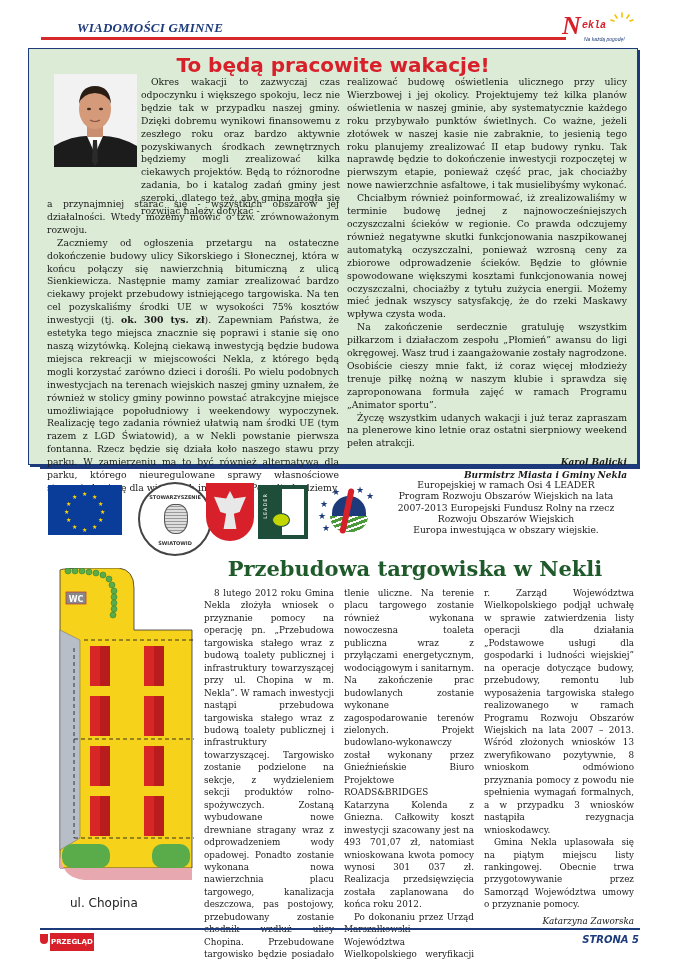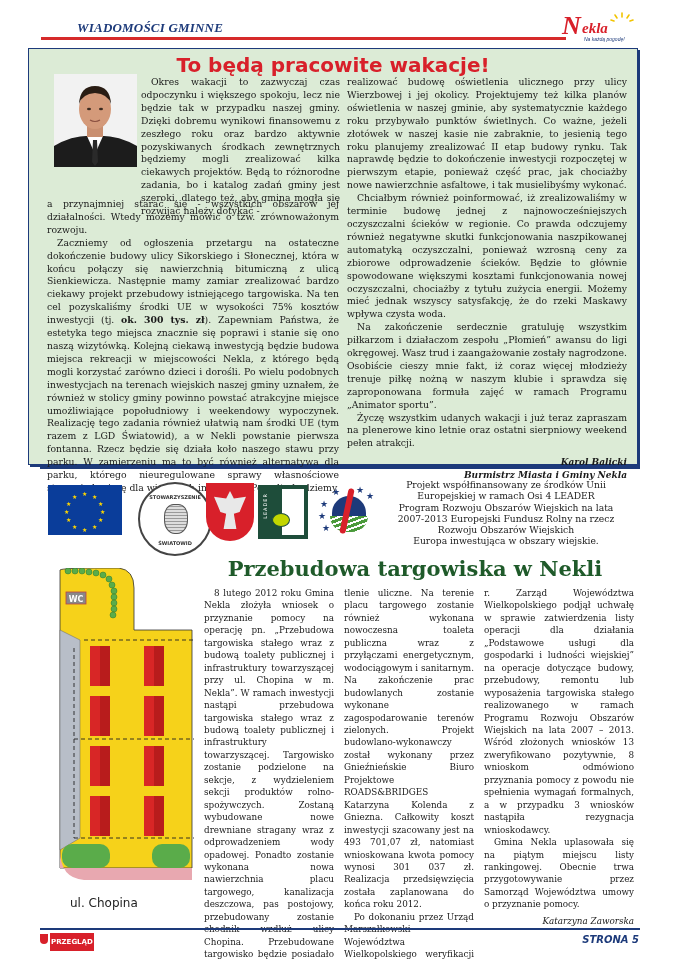--- a/index.html
+++ b/index.html
@@ -3,21 +3,21 @@
 <meta charset="utf-8">
 <style>
   html, body { margin:0; padding:0; background:#ffffff; }
   body { width:679px; height:960px; position:relative; overflow:hidden; font-family:"DejaVu Serif", "Liberation Serif", serif; color:#1a1a1a; }
 
   
   .hdr-title { position:absolute; left:41px; top:20px; font-family:"Liberation Serif", serif; font-style:italic; font-weight:bold; font-size:13px; color:#1d3a7a; letter-spacing:0.2px;margin-left:36px; }
   .hdr-line { position:absolute; left:41px; top:37px; width:525px; height:3px; background:#d62a2a; }
   .logo { position:absolute; left:562px; top:12px; width:100px; height:32px; }
   .logo .n { position:absolute; left:0; top:0; font-family:"Liberation Serif", serif; font-style:italic; font-weight:bold; font-size:26px; color:#d8202a; line-height:28px; }
-  .logo .kla { position:absolute; left:20px; top:8px; font-family:Liberation Serif, serif; font-style:italic; font-weight:bold; font-size:15px; color:#d8202a; }
+  .logo .kla { position:absolute; left:20px; top:8px; font-family:Liberation Mono, monospace; font-style:italic; font-weight:bold; font-size:10px; color:#d8202a; }
   .logo .tag { position:absolute; left:22px; top:24px; font-family:"Liberation Sans", sans-serif; font-style:italic; font-size:5px; color:#1d3a7a; }
   .logo .sun { position:absolute; left:48px; top:0px; width:24px; height:14px; }
 
   
   .gbox { position:absolute; left:28px; top:48px; width:608px; height:415px; background:#dcebd6; border:1px solid #1d3a7a; box-shadow:2px 2px 0 #1d3a7a; }
   .gbox-title { position:absolute; left:0; right:0; top:4px; text-align:center; font-family:"DejaVu Sans", sans-serif; font-weight:bold; font-size:20px; color:#d8202a; }
   .photo { position:absolute; left:25px; top:25px; width:83px; height:93px; background:#f0f0f0; overflow:hidden; }
   .col { position:absolute; font-size:9.3px; line-height:12.9px; text-align:justify; }
   .col p { margin:0; text-indent:10px; }
   .col p.noindent { text-indent:0; }
@@ -155,21 +155,20 @@
   <div class="field"></div>
   <div class="flame"></div>
   <span class="star" style="left:2px;top:14px;">★</span>
   <span class="star" style="left:0px;top:26px;">★</span>
   <span class="star" style="left:4px;top:38px;">★</span>
   <span class="star" style="left:14px;top:2px;">★</span>
   <span class="star" style="left:38px;top:0px;">★</span>
   <span class="star" style="left:48px;top:6px;">★</span>
 </div>
 <div class="cofund">
-  <div>Projekt współfinansowany ze środków Unii</div>
   <div>Europejskiej w ramach Osi 4 LEADER</div>
   <div>Program Rozwoju Obszarów Wiejskich na lata</div>
   <div>2007-2013 Europejski Fundusz Rolny na rzecz</div>
   <div>Rozwoju Obszarów Wiejskich</div>
   <div>Europa inwestująca w obszary wiejskie.</div>
 </div>
 
 <div class="a2-title">Przebudowa targowiska w Nekli</div>
 
 <svg class="map" viewBox="0 0 150 325">

